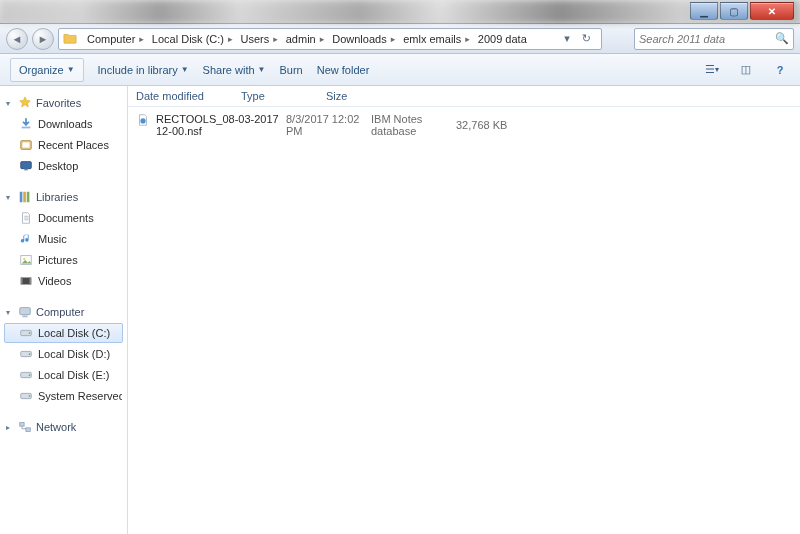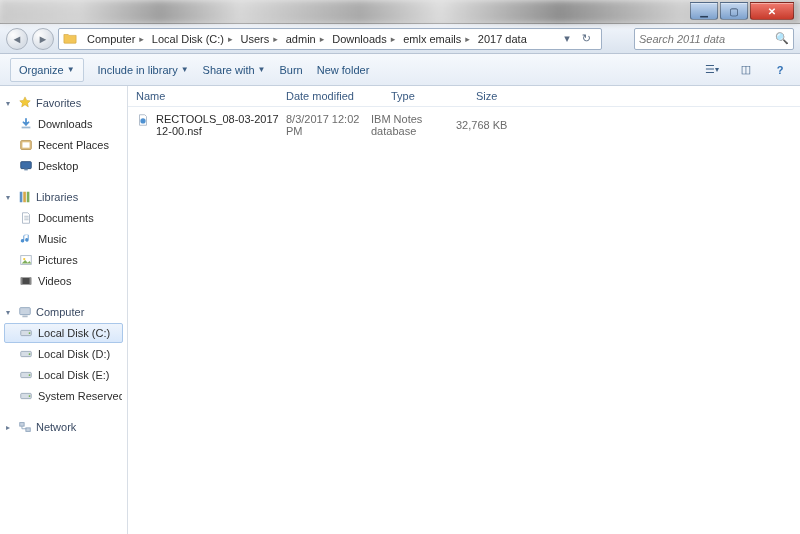--- a/index.html
+++ b/index.html
@@ -177,21 +177,21 @@
       </span>
     <span class="crumb">
         <span>Downloads</span>
         <span class="sep">▸</span>
       </span>
     <span class="crumb">
         <span>emlx emails</span>
         <span class="sep">▸</span>
       </span>
     <span class="crumb">
-        <span>2017 data</span>
+        <span>2009 data</span>
       </span>
     <span style="flex:1"></span>
     <span class="bc-down">▾</span>
     <span class="bc-refresh">
       <span>↻</span>
     </span>
   </div>
 
   <div class="searchbox">
     <input placeholder="Search 2011 data" style="">
@@ -385,21 +385,20 @@
             </svg>
           </span>
         <span>Network</span>
       </div>
     </div>
 
   </div>
 
   <div class="main">
     <div class="cols">
-      <div class="col-name"><span>Name</span></div>
       <div class="col-date"><span>Date modified</span></div>
       <div class="col-type"><span>Type</span></div>
       <div class="col-size"><span>Size</span></div>
     </div>
 
     <div class="filerow">
       <div class="cell-name">
         <span class="icon">
             <svg viewBox="0 0 16 16">
               <path d="M4 2h6l2 2v10H4z" fill="#fff" stroke="#a9b6c5"></path>

